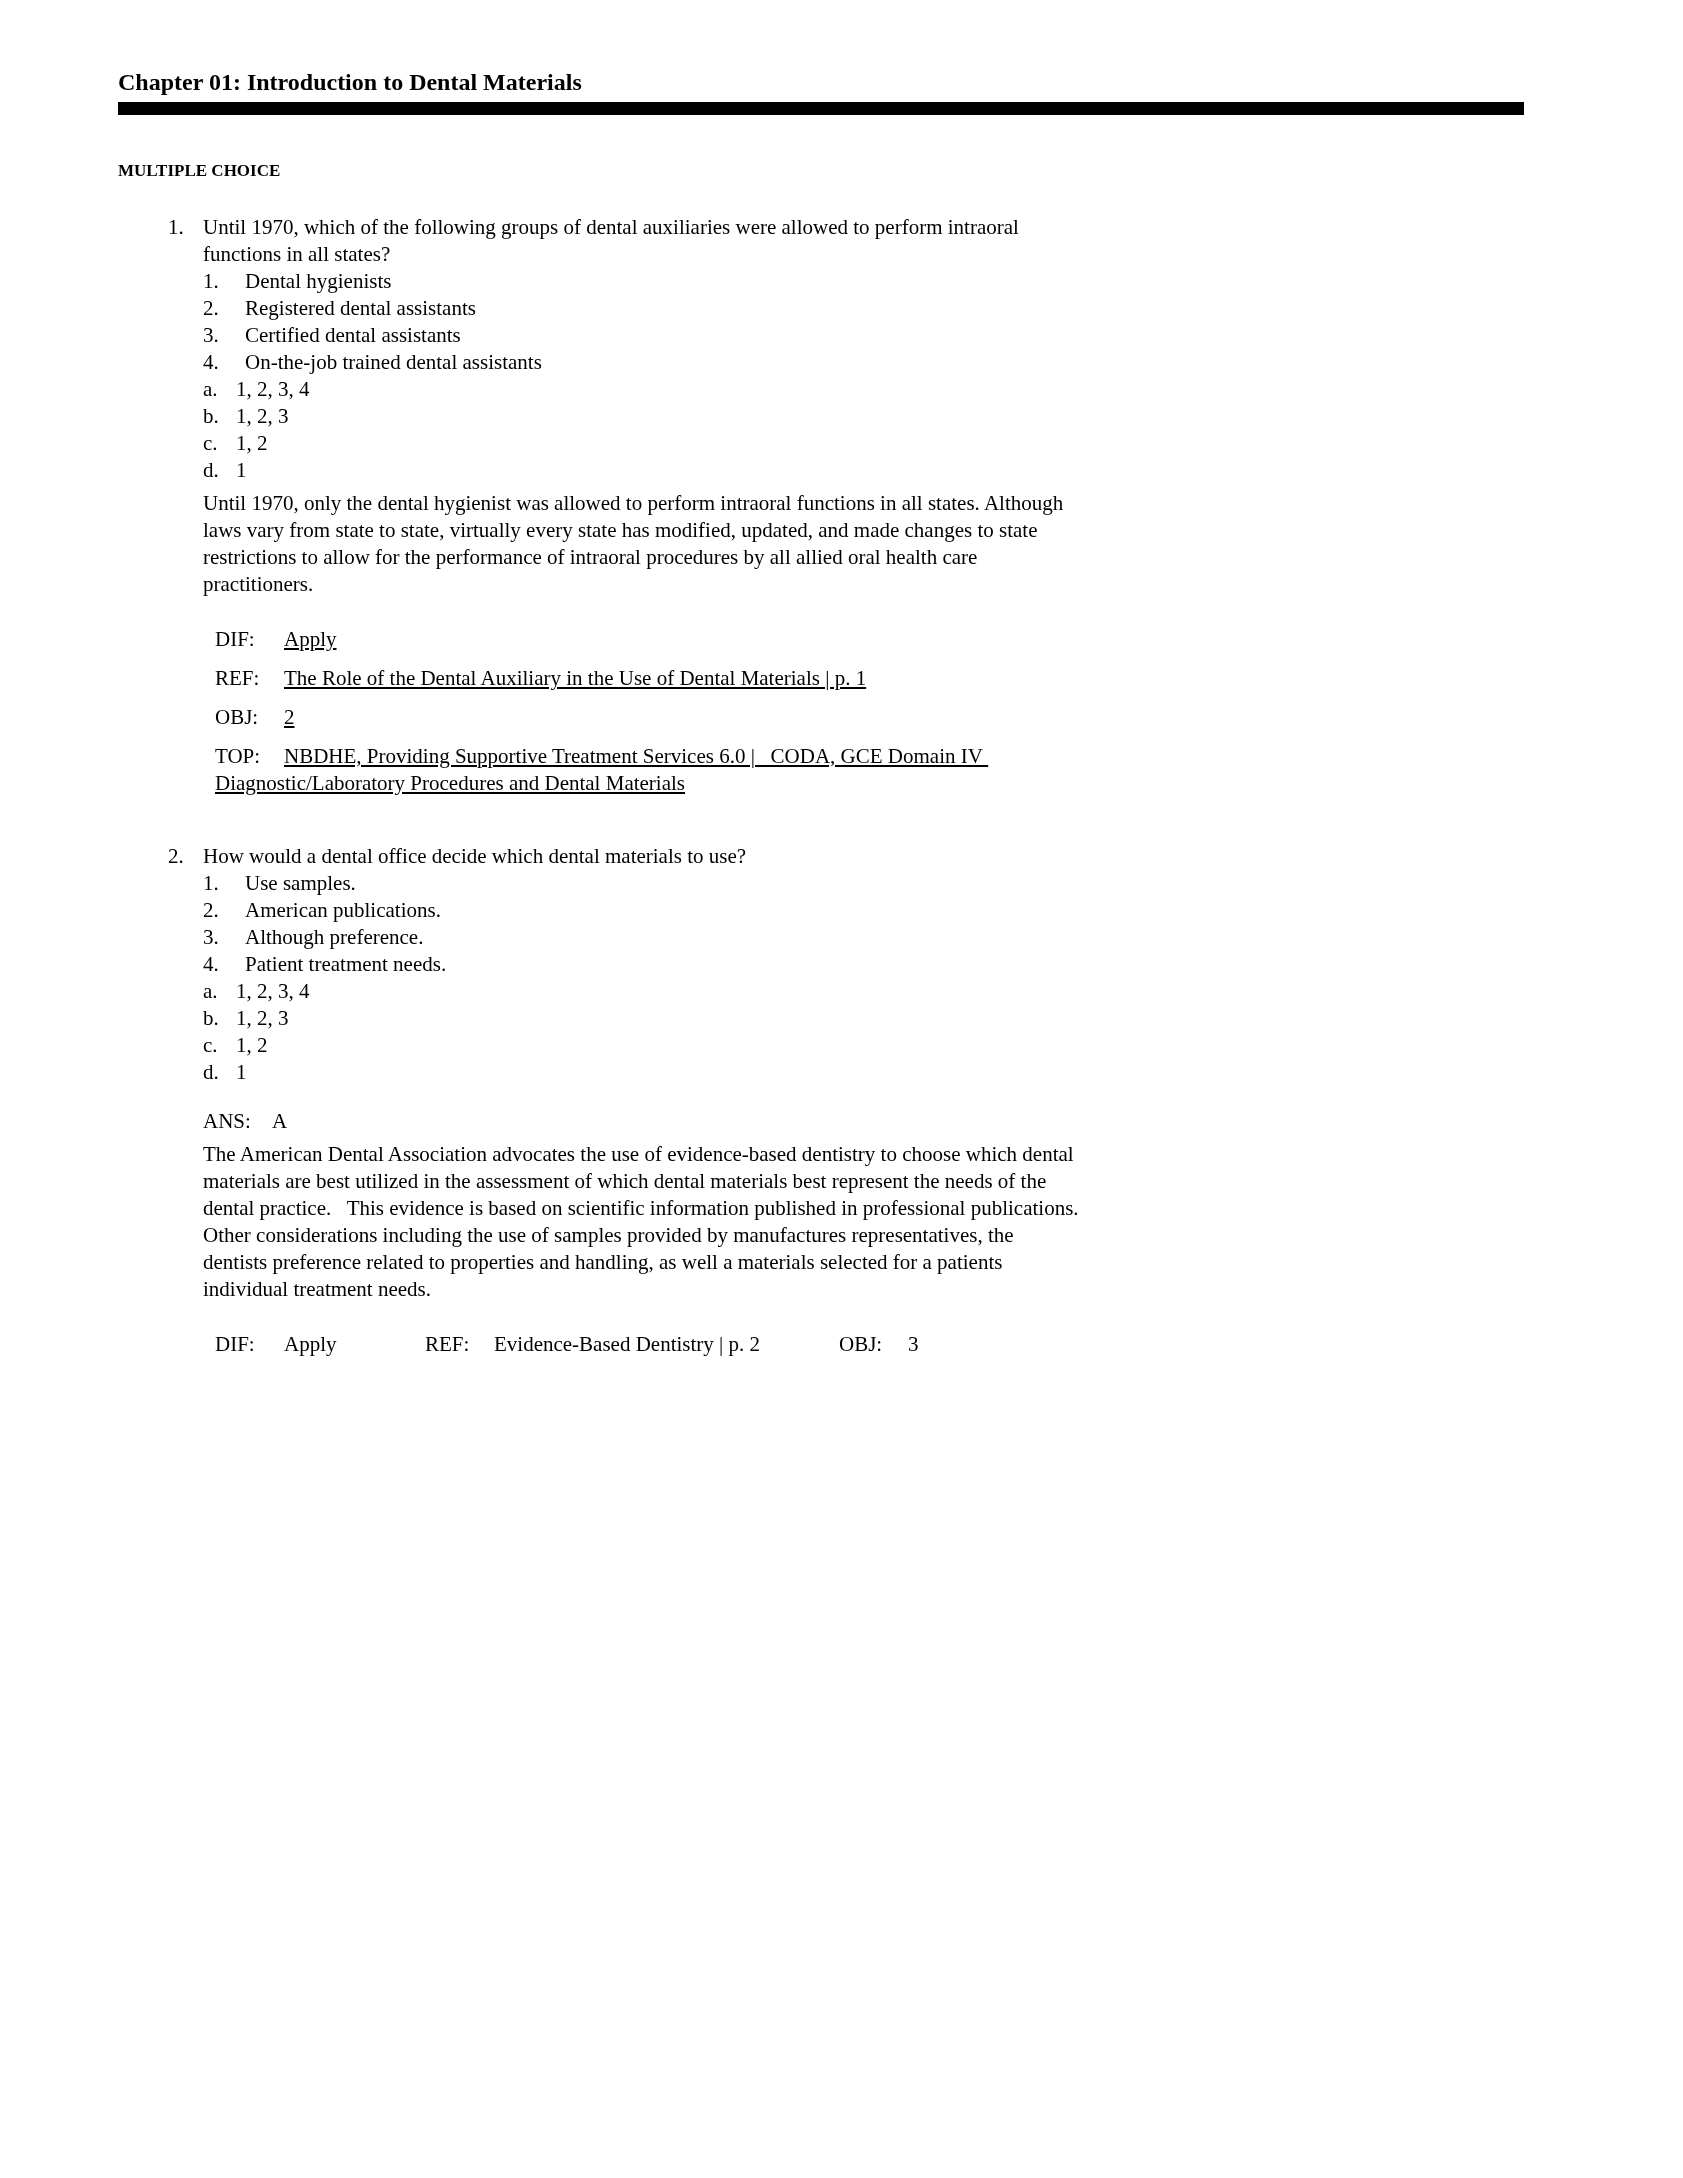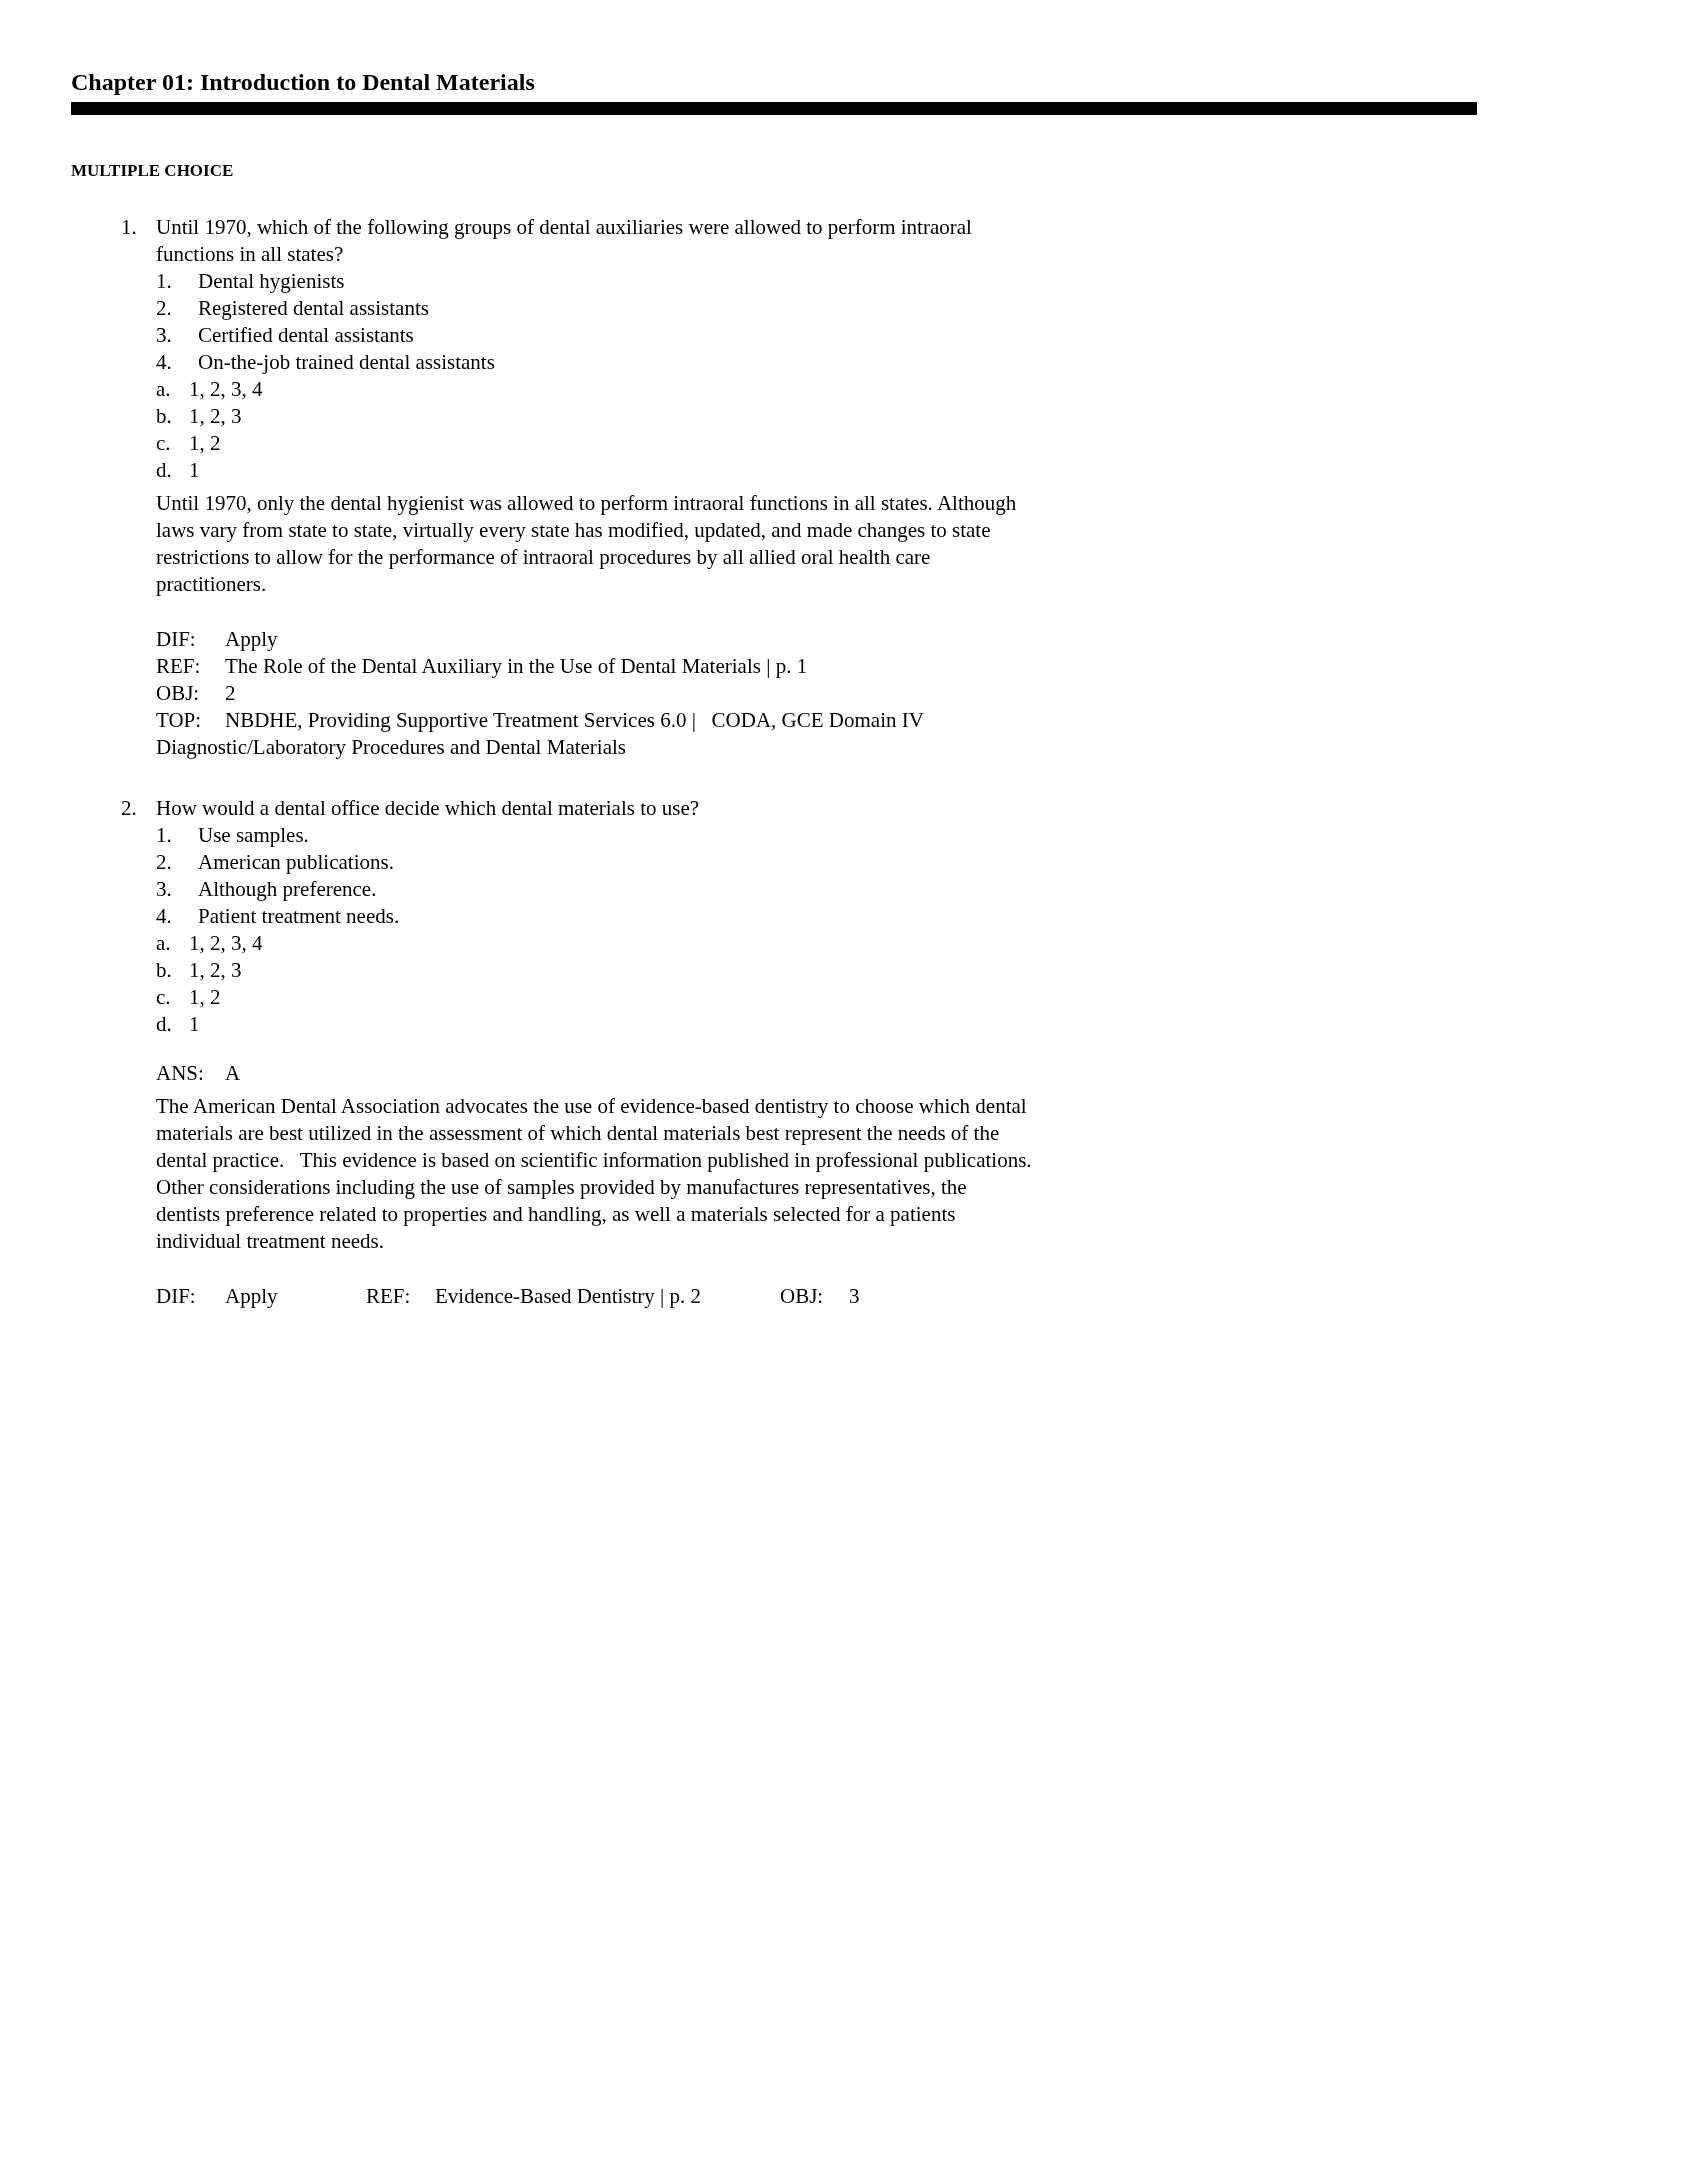--- a/index.html
+++ b/index.html
@@ -13,21 +13,21 @@
     font-family: "Liberation Serif", "DejaVu Serif", serif;
     font-size: 21px;
     line-height: 27px;
     color: #000000;
     overflow: hidden;
   }
   .page {
     box-sizing: border-box;
     width: 1683px;
     height: 1586px;
-    padding: 69px 139px 0 71px;
+    padding: 69px 139px 0 118px;
   }
   .doc-title {
     font-weight: bold;
     font-size: 24px;
     margin: 0 0 6px 0;
   }
   .title-rule {
     height: 13px;
     background: #000000;
     width: 1406px;
@@ -66,21 +66,22 @@
     width: 69px;
   }
   .rationale {
     margin: 6px 0 0 0;
     white-space: pre-wrap;
   }
   .meta {
     margin-top: 28px;
   }
   .meta-row {
-    margin: 0;
+    margin: 12px;
+    text-decoration: underline;
   }
   .meta-value { white-space: pre-wrap; }
   .pair { display: inline-block; vertical-align: top; }
   .pw1 { width: 210px; }
   .pw2 { width: 414px; }
 </style>
 </head>
 <body>
 
 <div class="page">

